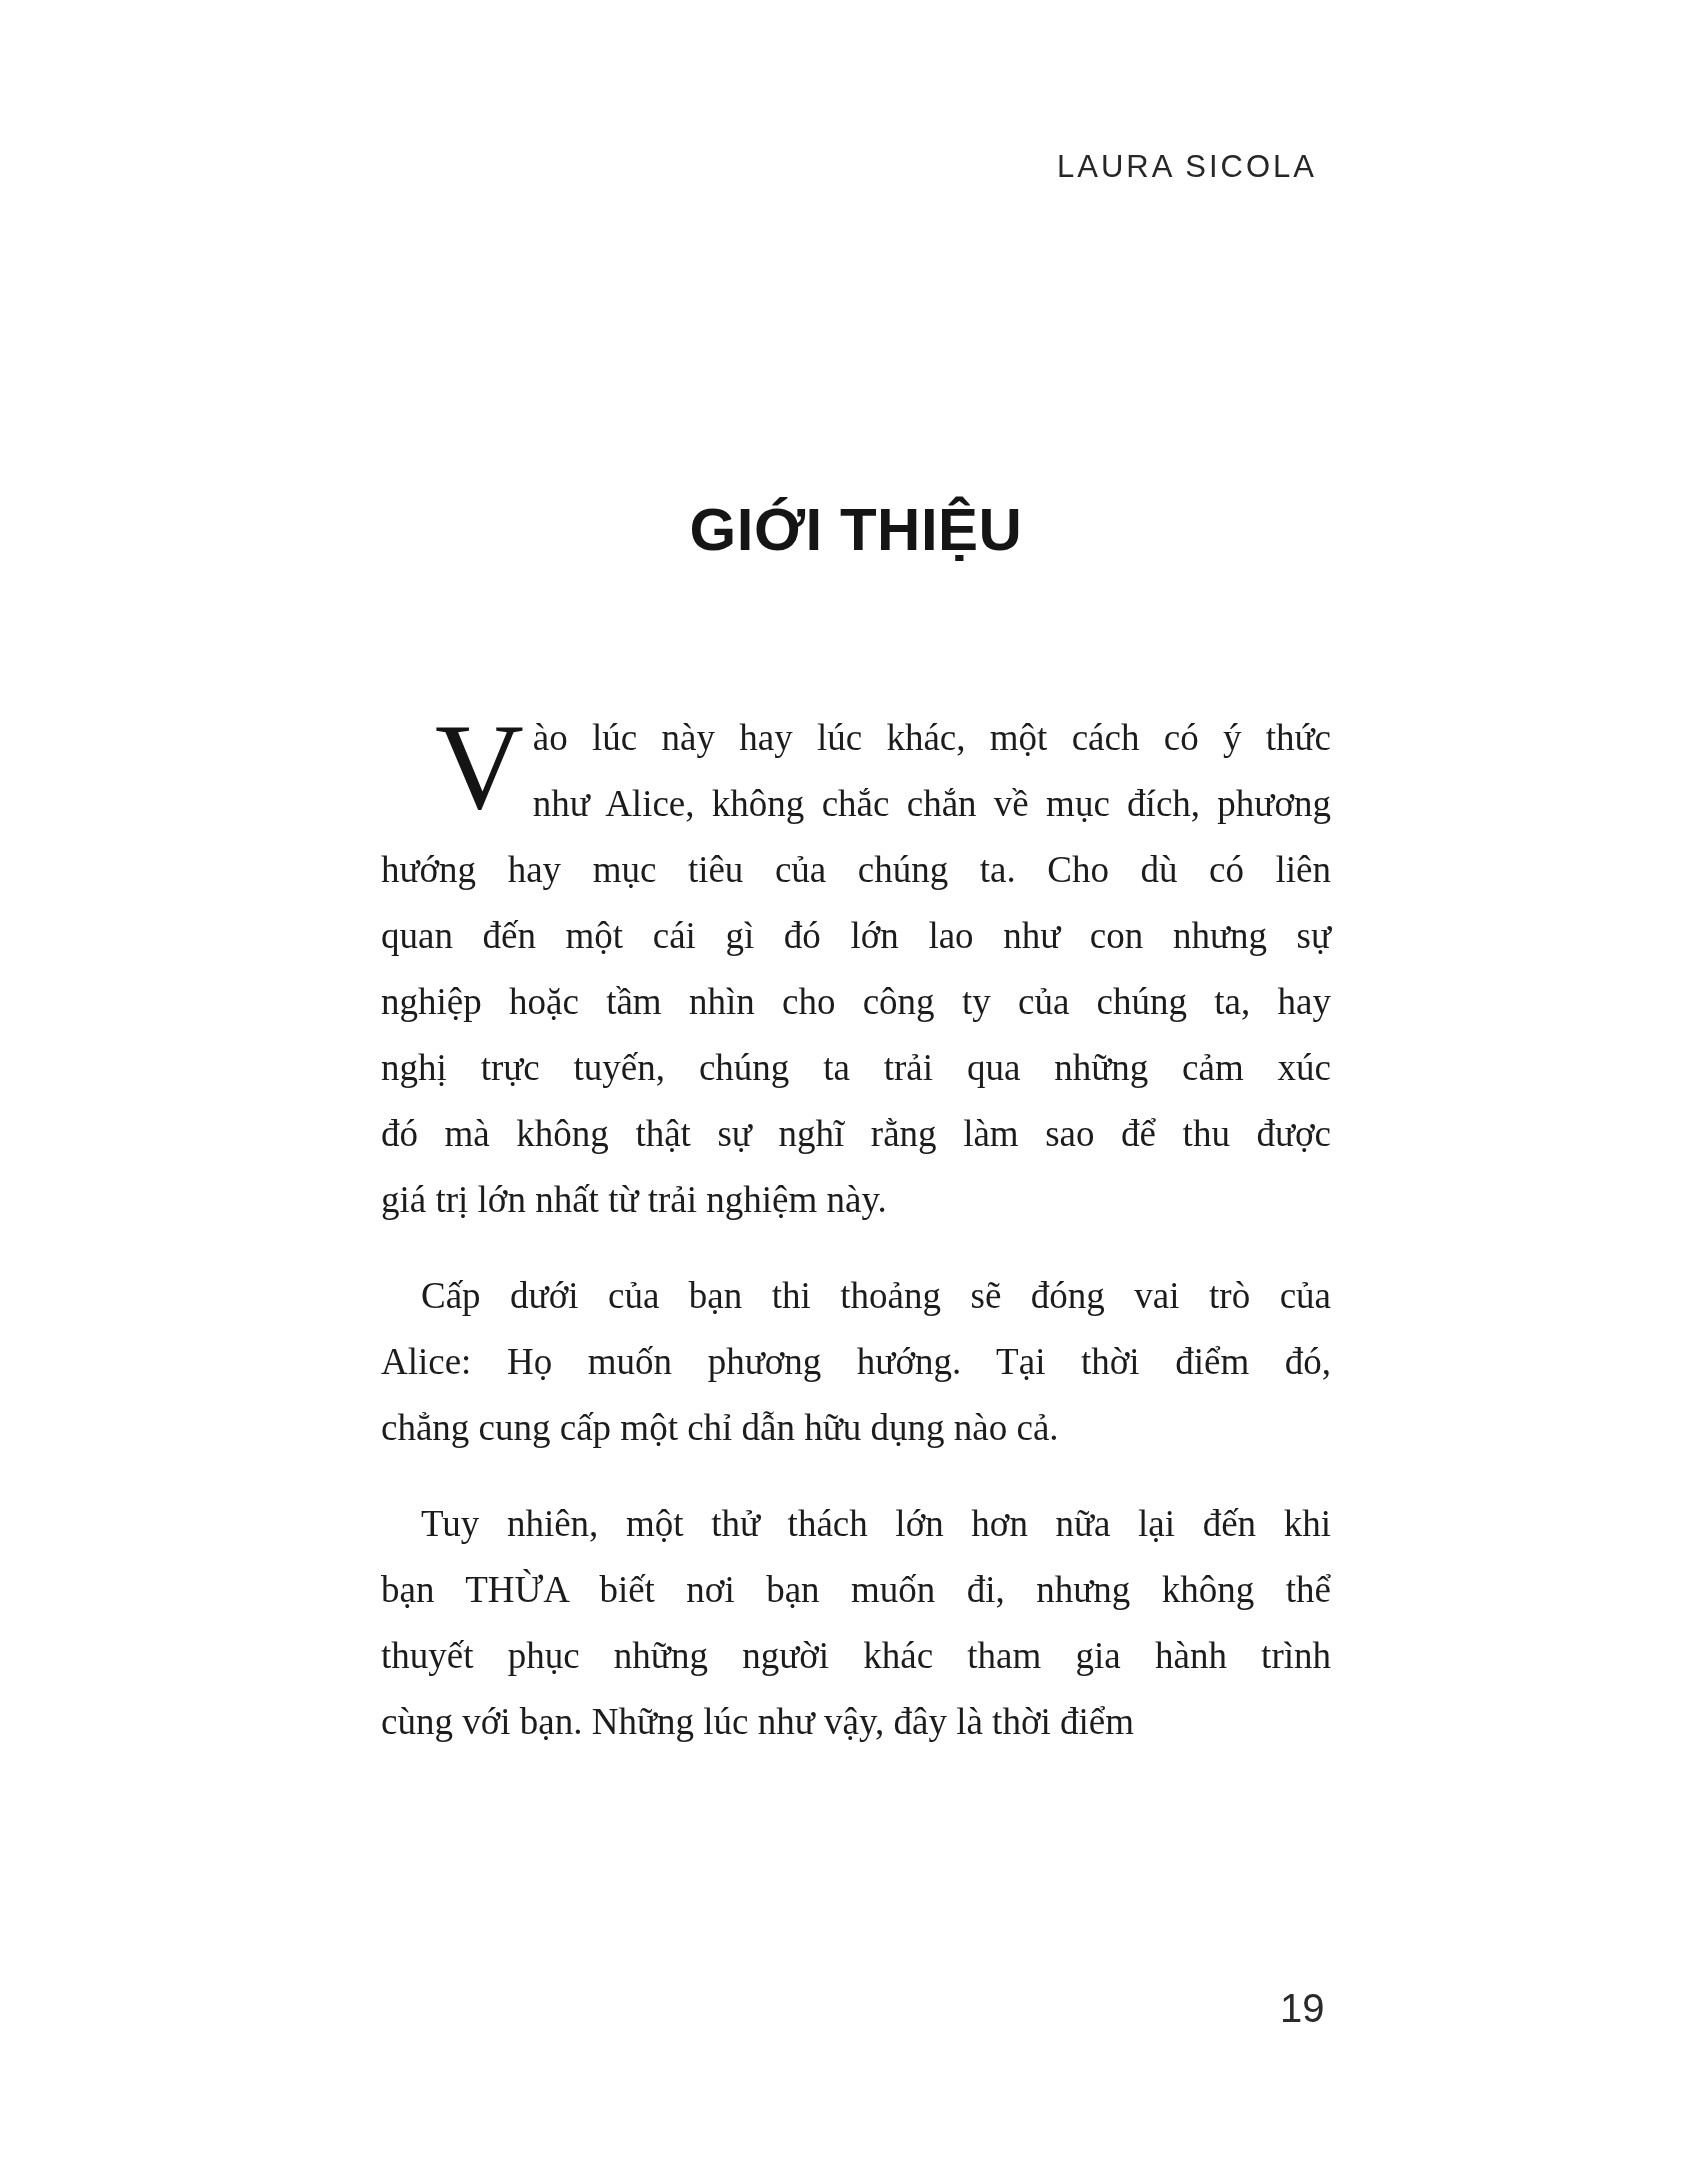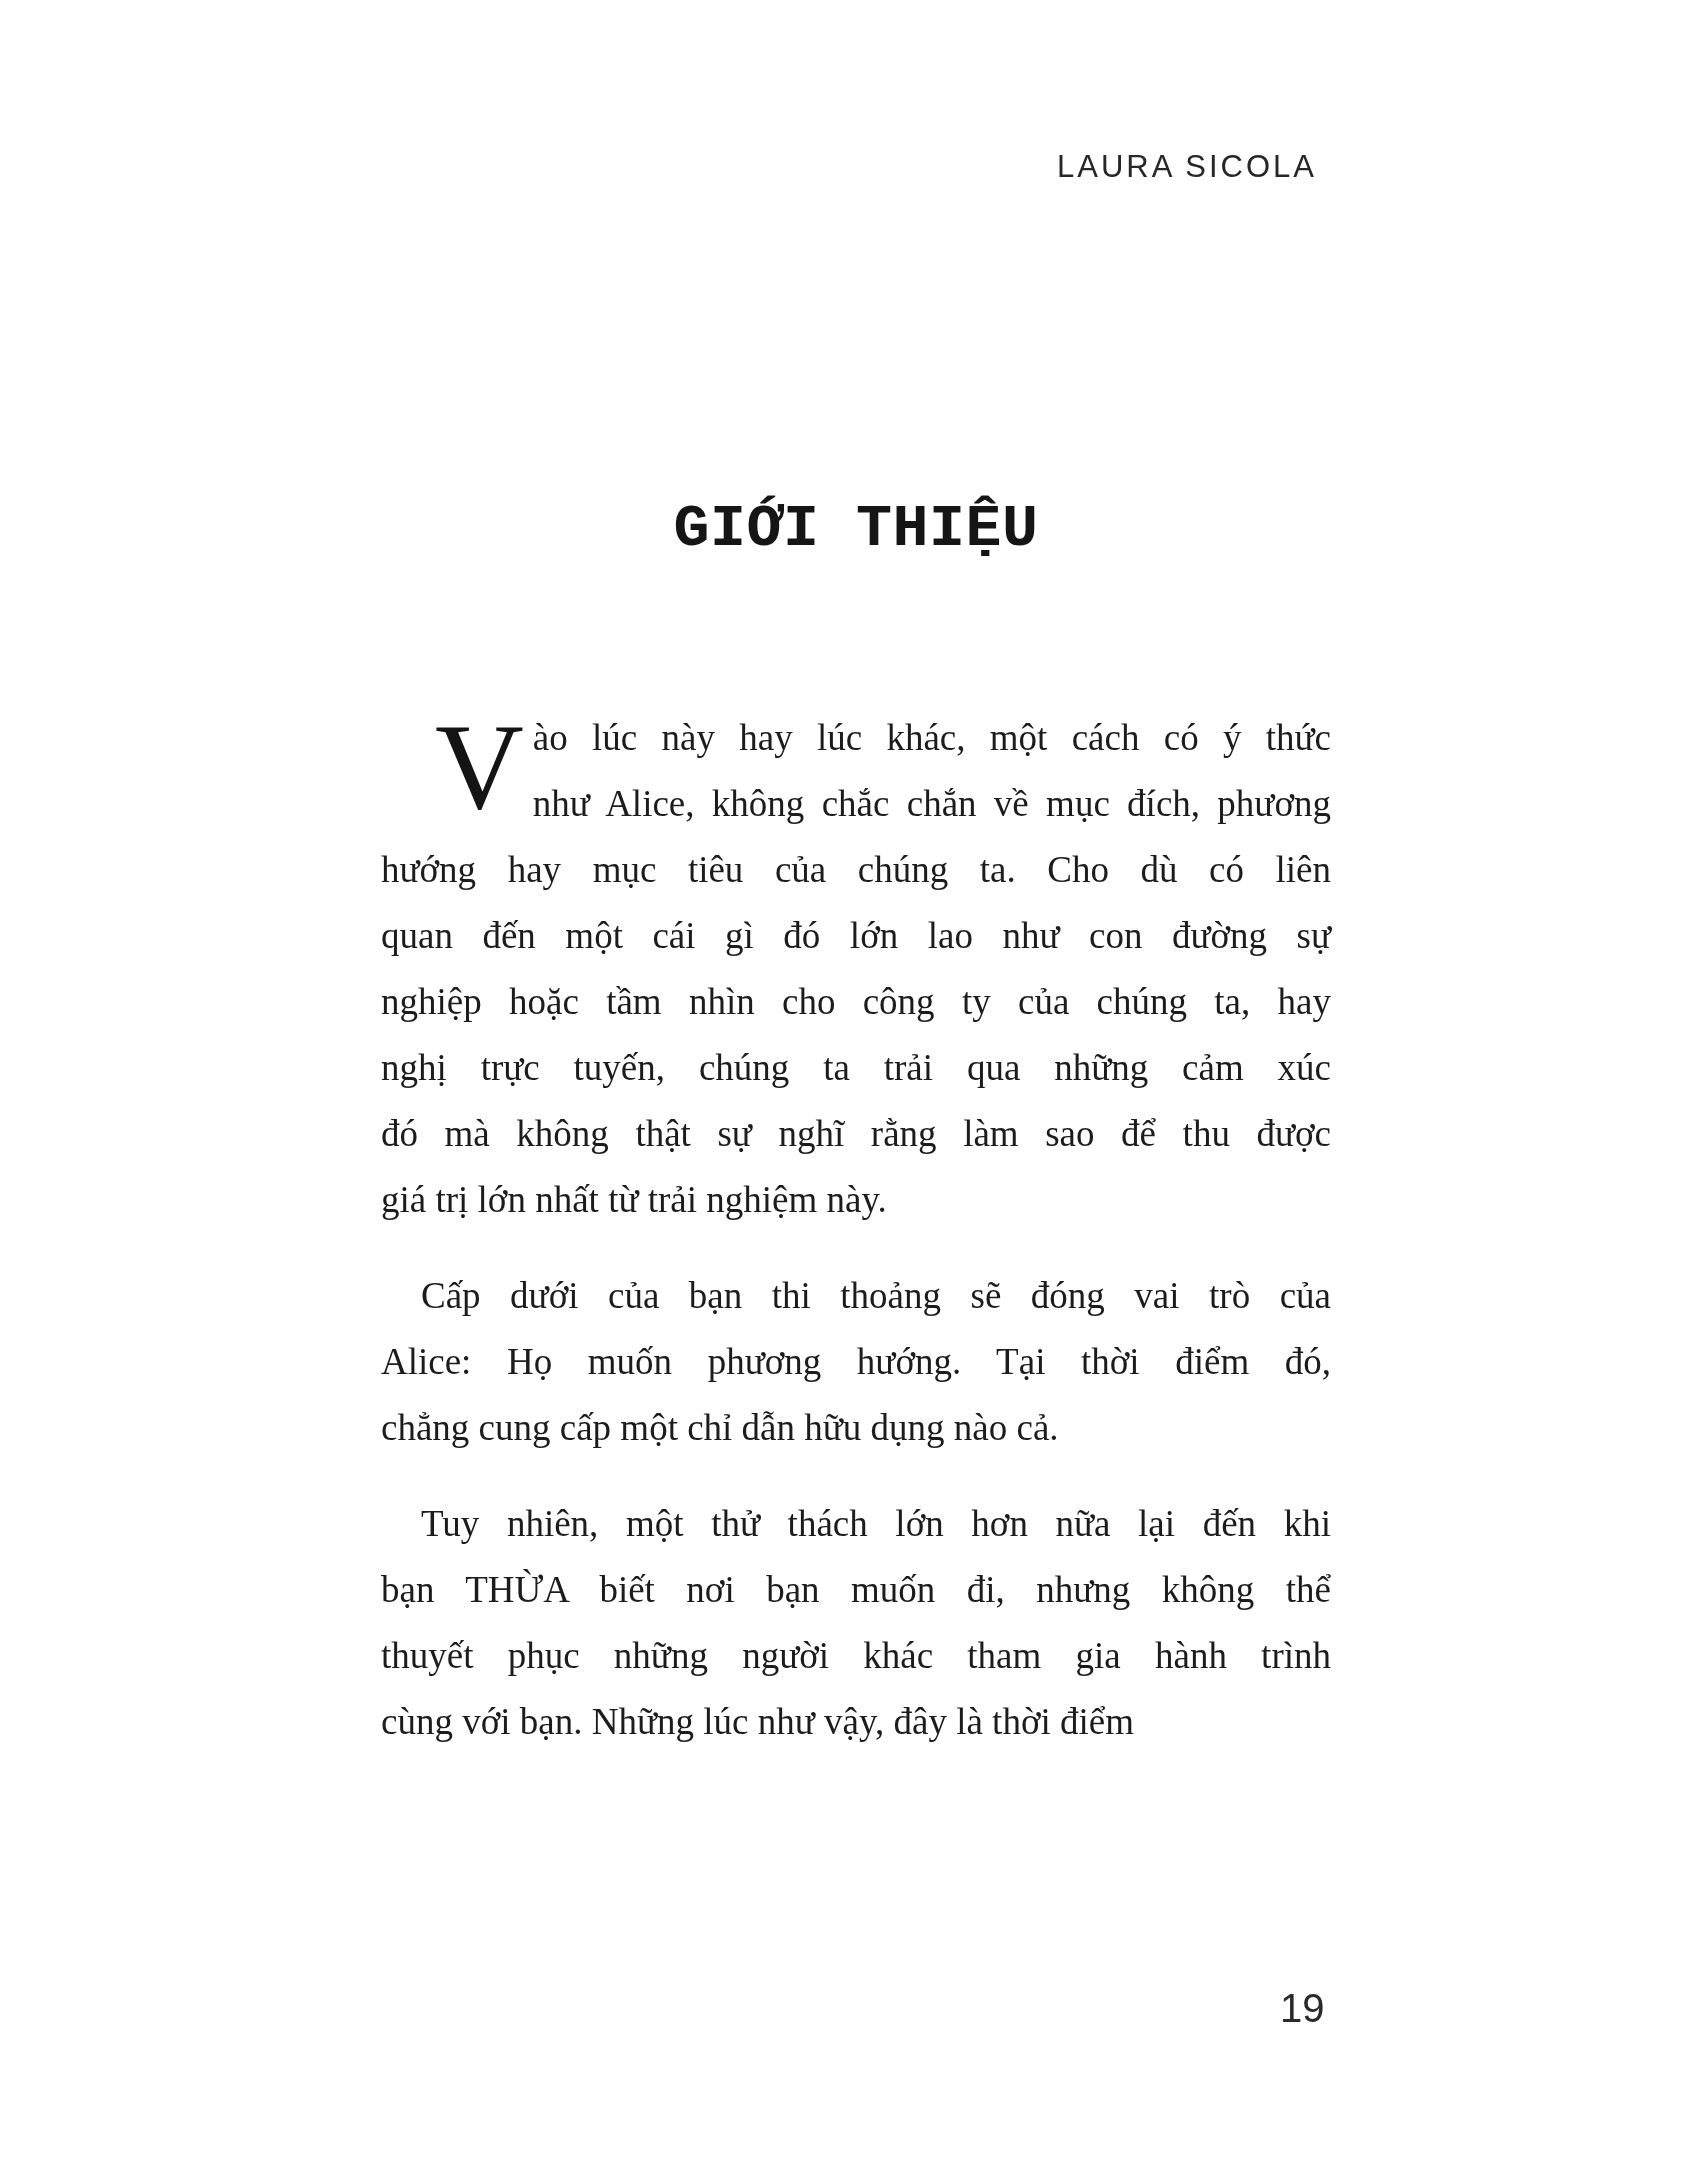--- a/index.html
+++ b/index.html
@@ -14,21 +14,21 @@
   .running-header{
     position:absolute;top:149px;left:381px;width:936px;
     text-align:right;
     font-family:"Liberation Sans",sans-serif;
     font-size:31px;letter-spacing:3px;
     color:#272727;
   }
   .chapter-title{
     position:absolute;top:495px;left:381px;width:950px;
     text-align:center;
-    font-family:Liberation Mono, monospace;
+    font-family:Liberation Sans, sans-serif;
     font-weight:bold;font-size:60px;letter-spacing:0.5px;
     color:#151515;
   }
   .body-text{
     position:absolute;top:705px;left:381px;width:950px;
     font-size:37px;line-height:66px;
     color:#1c1c1c;
   }
   .para{margin:0;}
   .para + .para{margin-top:30px;}
@@ -59,21 +59,21 @@
   <div class="running-header">LAURA SICOLA</div>
 
   <div class="chapter-title">GIỚI THIỆU</div>
 
   <div class="body-text">
       <div class="para">
         <span class="dropcap">V</span>
         <div class="line">ào lúc này hay lúc khác, một cách có ý thức</div>
         <div class="line">như Alice, không chắc chắn về mục đích, phương</div>
         <div class="line">hướng hay mục tiêu của chúng ta. Cho dù có liên</div>
-        <div class="line">quan đến một cái gì đó lớn lao như con đường sự</div>
+        <div class="line">quan đến một cái gì đó lớn lao như con nhưng sự</div>
         <div class="line">nghiệp hoặc tầm nhìn cho công ty của chúng ta, hay</div>
         <div class="line">nghị trực tuyến, chúng ta trải qua những cảm xúc</div>
         <div class="line">đó mà không thật sự nghĩ rằng làm sao để thu được</div>
         <div class="line last">giá trị lớn nhất từ trải nghiệm này.</div>
       </div>
       <div class="para">
         <div class="line indent">Cấp dưới của bạn thi thoảng sẽ đóng vai trò của</div>
         <div class="line">Alice: Họ muốn phương hướng. Tại thời điểm đó,</div>
         <div class="line last">chẳng cung cấp một chỉ dẫn hữu dụng nào cả.</div>
       </div>

